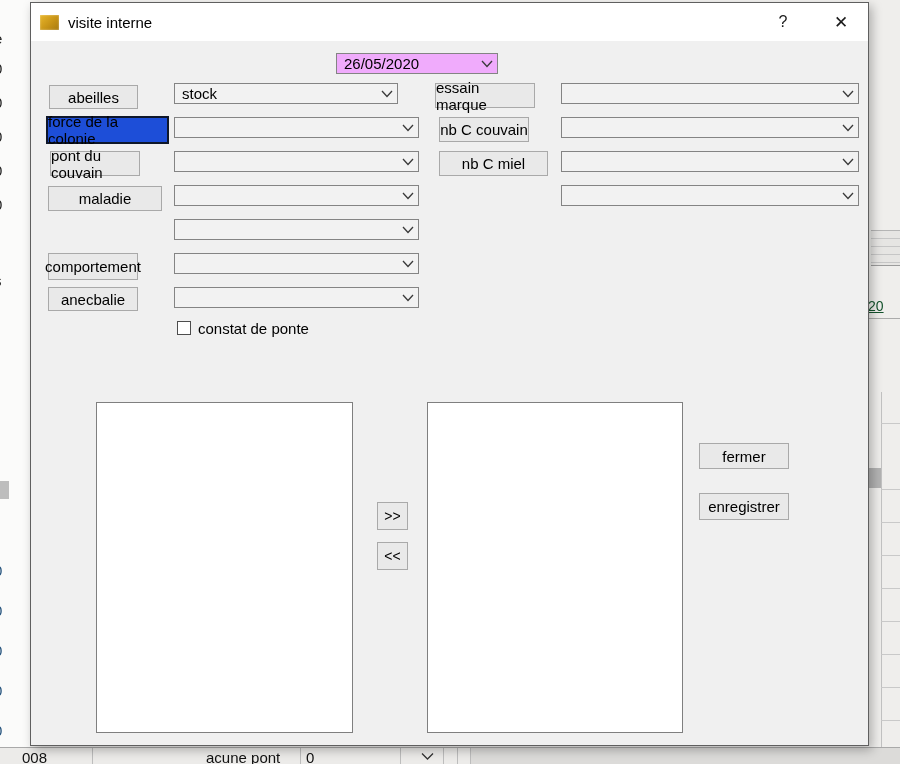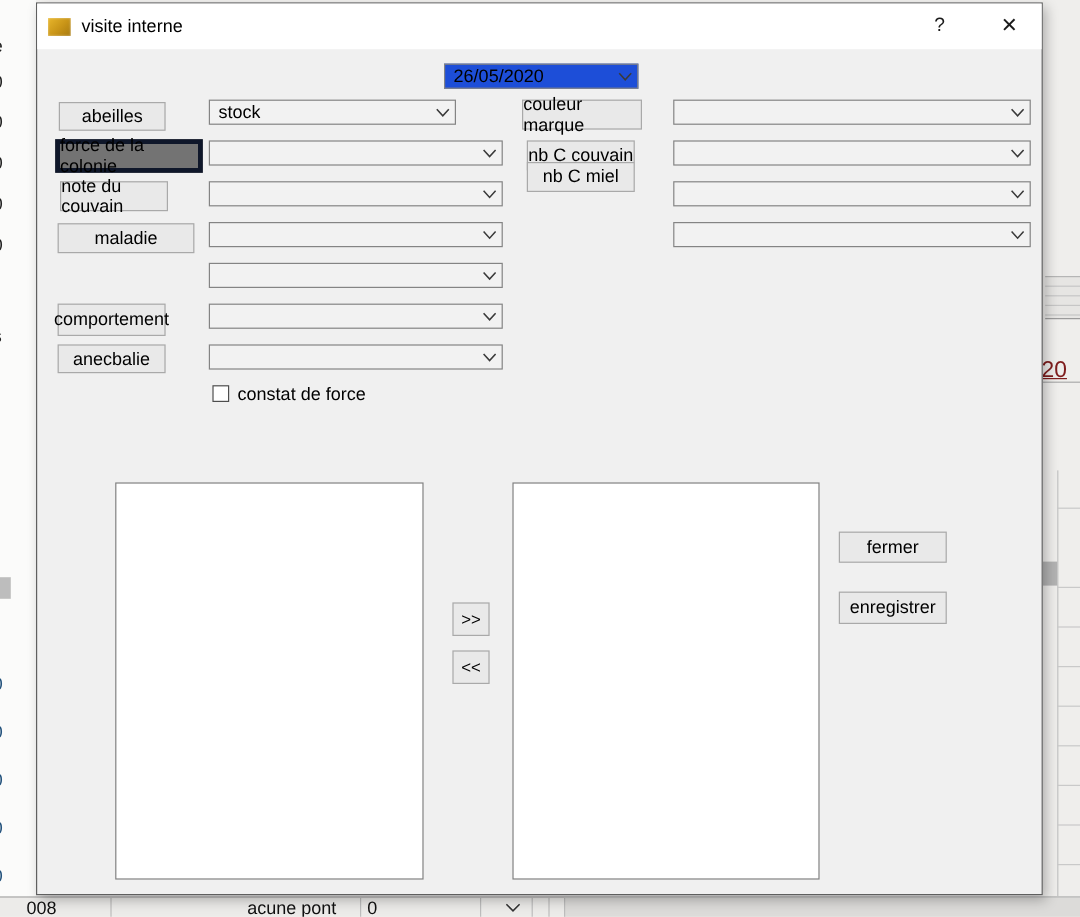--- a/index.html
+++ b/index.html
@@ -12,21 +12,21 @@
   
   .bg-el{position:absolute;z-index:1;}
   .bg-left-strip{left:0;top:0;width:30px;height:747px;background:#fbfbfa;overflow:hidden;}
   .bg-left-char{position:absolute;left:-6px;font-size:15px;color:#222;}
   .bg-left-char.blue{color:#23527c;}
   .bg-left-thumb{position:absolute;left:0;top:481px;width:9px;height:18px;background:#bdbdbd;}
   .bg-right-strip{left:869px;top:0;width:31px;height:747px;background:#efeeec;overflow:hidden;}
   .bg-right-rows{position:absolute;left:2px;top:230px;width:29px;height:34px;background:#e6e5e3;
     border-top:1px solid #b5b5b5;border-bottom:1px solid #9b9b9b;}
   .bg-right-rows i{display:block;height:7px;border-bottom:1px solid #c6c6c6;}
-  .bg-right-text{position:absolute;left:-1px;top:298px;font-size:19px;color:#7f1d1d;text-decoration:underline;}
+  .bg-right-text{position:absolute;left:-1px;top:298px;font-size:14px;color:#14532d;text-decoration:underline;}
   .bg-right-hr{position:absolute;left:0;top:318px;width:31px;border-top:1px solid #ababab;}
   .bg-right-vline{position:absolute;left:12px;top:392px;height:355px;border-left:1px solid #c2c2c2;}
   .bg-right-tick{position:absolute;left:12px;width:19px;border-top:1px solid #c9c9c9;}
   .bg-right-thumb{position:absolute;left:0;top:468px;width:12px;height:20px;background:#b3b3b3;}
   .bg-bottom-row{left:0;top:747px;width:900px;height:17px;background:#ecebe9;
     border-top:1px solid #a9a9a9;overflow:hidden;}
   .bg-cell-text{position:absolute;top:1px;font-size:15px;color:#111;white-space:nowrap;}
   .bg-vline{position:absolute;top:0;height:17px;border-left:1px solid #bdbdbd;}
   .bg-bottom-dark{position:absolute;left:470px;top:0;width:430px;height:17px;background:#dcdbd9;}
   
@@ -42,27 +42,27 @@
   .win-title{margin-left:9px;font-size:15px;color:#000;}
   .tb-btn{position:absolute;top:0;height:38px;display:flex;align-items:center;justify-content:center;
     font-size:16px;color:#1a1a1a;cursor:default;}
   .tb-help{left:735px;width:34px;}
   .tb-close{left:790px;width:40px;font-size:17px;}
   
   .btn{
     position:absolute;box-sizing:border-box;background:#e9e9e9;border:1px solid #a9a9a9;
     display:flex;align-items:center;justify-content:center;font-size:15px;color:#000;cursor:default;
   }
-  .btn.focused{border:4px solid #0f172a;background:#737373;}
+  .btn.focused{border:2px solid #0f172a;background:#1d4ed8;}
   .btn.small{font-size:14px;}
   .combo{
     position:absolute;box-sizing:border-box;height:21px;background:#f2f2f2;border:1px solid #848484;
     display:flex;align-items:center;padding:0 4px 0 7px;font-size:15px;color:#000;cursor:default;
   }
-  .combo.white{background:#1d4ed8;margin-left:34px;}
+  .combo.white{background:#f0abfc;}
   .combo-text{white-space:nowrap;overflow:hidden;}
   .chev{margin-left:auto;display:flex;align-items:center;}
   .listbox{position:absolute;box-sizing:border-box;background:#ffffff;border:1px solid #7f7f7f;}
   .checkbox{position:absolute;width:14px;height:14px;box-sizing:border-box;background:#ffffff;border:1px solid #4d4d4d;}
   .checkbox-label{position:absolute;font-size:15px;color:#000;}
 </style>
 </head>
 <body>
 
 <div class="bg-el bg-left-strip">
@@ -135,26 +135,26 @@
     <span class="combo-text">26/05/2020</span>
     <span class="chev">
       <svg width="12" height="8" viewBox="0 0 12 8">
           <polyline points="1,1 6,6.5 11,1" fill="none" stroke="#3a3a3a" stroke-width="1.3"></polyline>
         </svg>
     </span>
   </div>
 
   <div class="btn" style="left:18px;top:82px;width:89px;height:24px">abeilles</div>
   <div class="btn focused" style="left:15px;top:113px;width:123px;height:28px">force de la colonie</div>
-  <div class="btn" style="left:19px;top:148px;width:90px;height:25px">note du couvain</div>
+  <div class="btn" style="left:19px;top:148px;width:90px;height:25px">pont du couvain</div>
   <div class="btn" style="left:17px;top:183px;width:114px;height:25px">maladie</div>
   <div class="btn" style="left:17px;top:250px;width:90px;height:27px">comportement</div>
   <div class="btn" style="left:17px;top:284px;width:90px;height:24px">anecbalie</div>
 
-  <div class="combo" style="left:143px;top:80px;width:206px">
+  <div class="combo" style="left:143px;top:80px;width:224px">
     <span class="combo-text">stock</span>
     <span class="chev">
         <svg width="12" height="8" viewBox="0 0 12 8">
           <polyline points="1,1 6,6.5 11,1" fill="none" stroke="#3a3a3a" stroke-width="1.3"></polyline>
         </svg>
       </span>
   </div>
   <div class="combo" style="left:143px;top:114px;width:245px">
     <span class="combo-text"></span>
     <span class="chev">
@@ -197,23 +197,23 @@
   </div>
   <div class="combo" style="left:143px;top:284px;width:245px">
     <span class="combo-text"></span>
     <span class="chev">
         <svg width="12" height="8" viewBox="0 0 12 8">
           <polyline points="1,1 6,6.5 11,1" fill="none" stroke="#3a3a3a" stroke-width="1.3"></polyline>
         </svg>
       </span>
   </div>
 
-  <div class="btn" style="left:404px;top:80px;width:100px;height:25px">couleur marque</div>
+  <div class="btn" style="left:404px;top:80px;width:100px;height:25px">essain marque</div>
   <div class="btn" style="left:408px;top:114px;width:90px;height:25px">nb C couvain</div>
-  <div class="btn" style="left:408px;top:132px;width:90px;height:25px">nb C miel</div>
+  <div class="btn" style="left:408px;top:148px;width:109px;height:25px">nb C miel</div>
 
   <div class="combo" style="left:530px;top:80px;width:298px">
     <span class="combo-text"></span>
     <span class="chev">
         <svg width="12" height="8" viewBox="0 0 12 8">
           <polyline points="1,1 6,6.5 11,1" fill="none" stroke="#3a3a3a" stroke-width="1.3"></polyline>
         </svg>
       </span>
   </div>
   <div class="combo" style="left:530px;top:114px;width:298px">
@@ -235,21 +235,21 @@
   <div class="combo" style="left:530px;top:182px;width:298px">
     <span class="combo-text"></span>
     <span class="chev">
         <svg width="12" height="8" viewBox="0 0 12 8">
           <polyline points="1,1 6,6.5 11,1" fill="none" stroke="#3a3a3a" stroke-width="1.3"></polyline>
         </svg>
       </span>
   </div>
 
   <div class="checkbox" style="left:146px;top:318px"></div>
-  <span class="checkbox-label" style="left:167px;top:317px">constat de force</span>
+  <span class="checkbox-label" style="left:167px;top:317px">constat de ponte</span>
 
   <div class="listbox" style="left:65px;top:399px;width:257px;height:331px"></div>
   <div class="listbox" style="left:396px;top:399px;width:256px;height:331px"></div>
 
   <div class="btn small" style="left:346px;top:499px;width:31px;height:28px">&gt;&gt;</div>
   <div class="btn small" style="left:346px;top:539px;width:31px;height:28px">&lt;&lt;</div>
 
   <div class="btn" style="left:668px;top:440px;width:90px;height:26px">fermer</div>
   <div class="btn" style="left:668px;top:490px;width:90px;height:27px">enregistrer</div>
 

